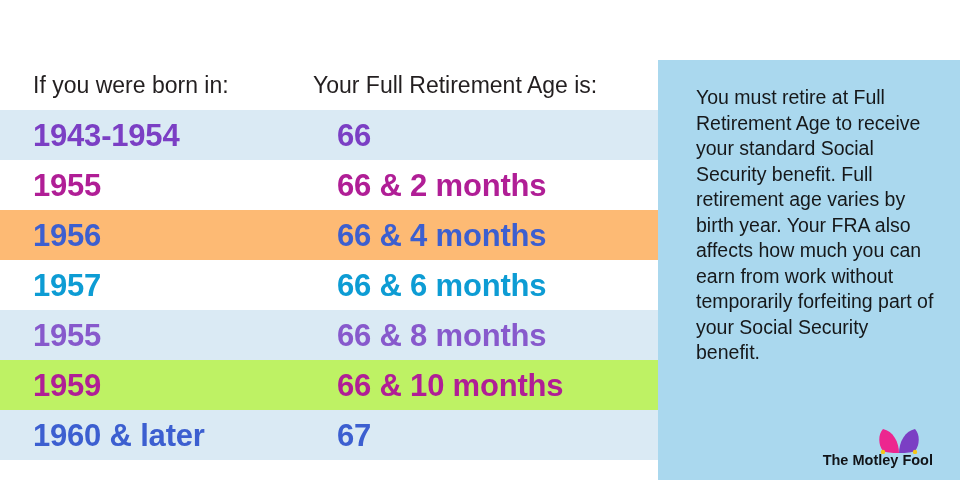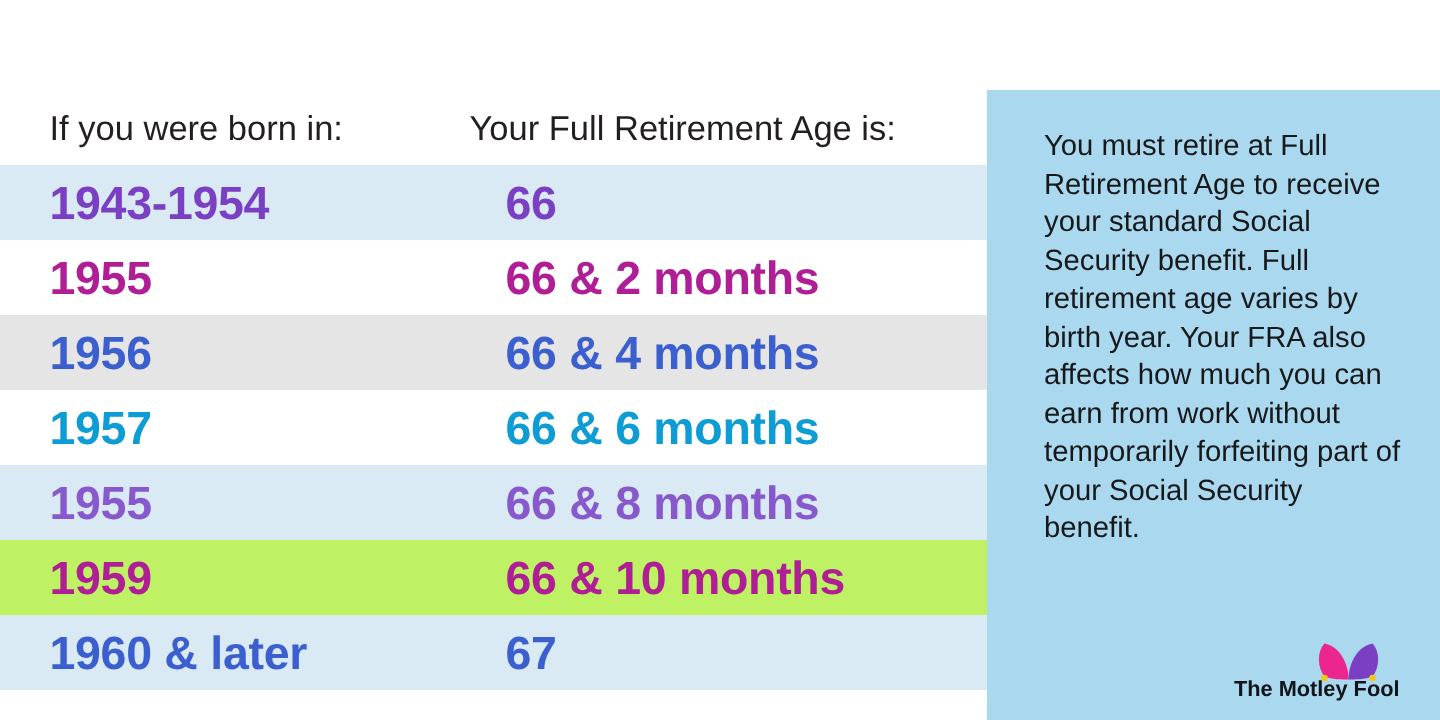--- a/index.html
+++ b/index.html
@@ -116,21 +116,21 @@
 
     <div id="rows-container">
         <div class="table-row striped" style="top: 50px; background: rgb(218, 234, 244);">
           <div class="cell cell-year" style="color: rgb(123, 63, 196);">1943-1954</div>
           <div class="cell cell-age" style="color: rgb(123, 63, 196);">66</div>
         </div>
         <div class="table-row plain" style="top: 100px; background: rgb(255, 255, 255);">
           <div class="cell cell-year" style="color: rgb(176, 30, 150);">1955</div>
           <div class="cell cell-age" style="color: rgb(176, 30, 150);">66 &amp; 2 months</div>
         </div>
-        <div class="table-row striped" style="top: 150px; background: #e5e5e5; padding-left: 32px;">
+        <div class="table-row striped" style="top: 150px; background: #fdba74; padding-left: 32px;">
           <div class="cell cell-year" style="color: rgb(60, 95, 208);">1956</div>
           <div class="cell cell-age" style="color: rgb(60, 95, 208);">66 &amp; 4 months</div>
         </div>
         <div class="table-row plain" style="top: 200px; background: rgb(255, 255, 255);">
           <div class="cell cell-year" style="color: rgb(13, 156, 212);">1957</div>
           <div class="cell cell-age" style="color: rgb(13, 156, 212);">66 &amp; 6 months</div>
         </div>
         <div class="table-row striped" style="top: 250px; background: rgb(218, 234, 244);">
           <div class="cell cell-year" style="color: rgb(135, 89, 204);">1955</div>
           <div class="cell cell-age" style="color: rgb(135, 89, 204);">66 &amp; 8 months</div>

